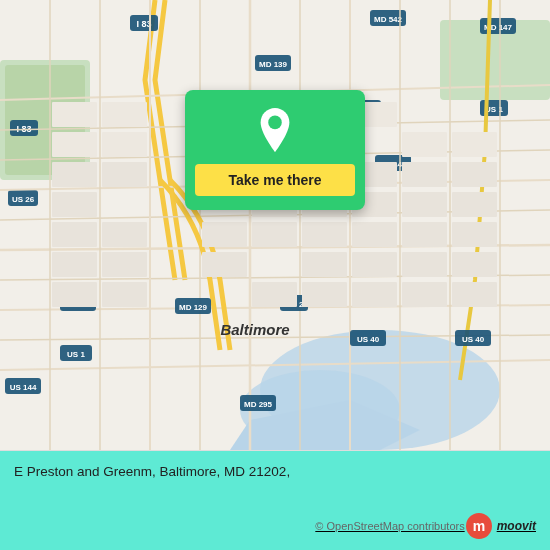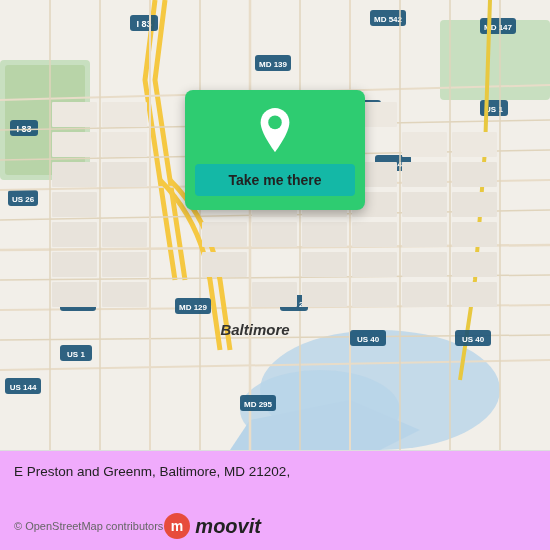--- a/index.html
+++ b/index.html
@@ -52,75 +52,76 @@
       cursor: pointer;
     }
 
     #location-pin {
       width: 44px;
       height: 44px;
       margin-bottom: 12px;
     }
 
     #take-me-there-btn {
-      background: #14b8a6;
+      background: #fde047;
       color: #222;
       border: none;
       border-radius: 4px;
       padding: 8px 33px;
       font-size: 14px;
       font-weight: 600;
       cursor: pointer;
       white-space: nowrap;
       text-align: right;
     }
 
     
     #bottom-panel {
       width: 100%;
       height: 100px;
-      background: #f0abfc;
+      background: #5eead4;
       padding: 12px 14px 10px;
       display: flex;
       flex-direction: column;
       justify-content: space-between;
       border-top: 1px solid #ddd;
     }
 
     #address-text {
       font-size: 13.5px;
       color: #222;
       font-weight: 400;
       line-height: 1.4;
     }
 
     #bottom-footer {
       display: flex;
-      justify-content: flex-start;
+      justify-content: flex-end;
       align-items: center;
+      text-decoration: underline;
     }
 
     #copyright-text {
       font-size: 11px;
       color: #666;
     }
 
     #moovit-logo {
       display: flex;
       align-items: center;
       gap: 4px;
     }
 
     #moovit-icon {
       width: 28px;
       height: 28px;
     }
 
     #moovit-text {
-      font-size: 20px;
+      font-size: 12px;
       font-weight: 700;
       color: #222;
       font-style: italic;
     }
   </style>
 </head>
 <body>
 
 <div id="app">
 

